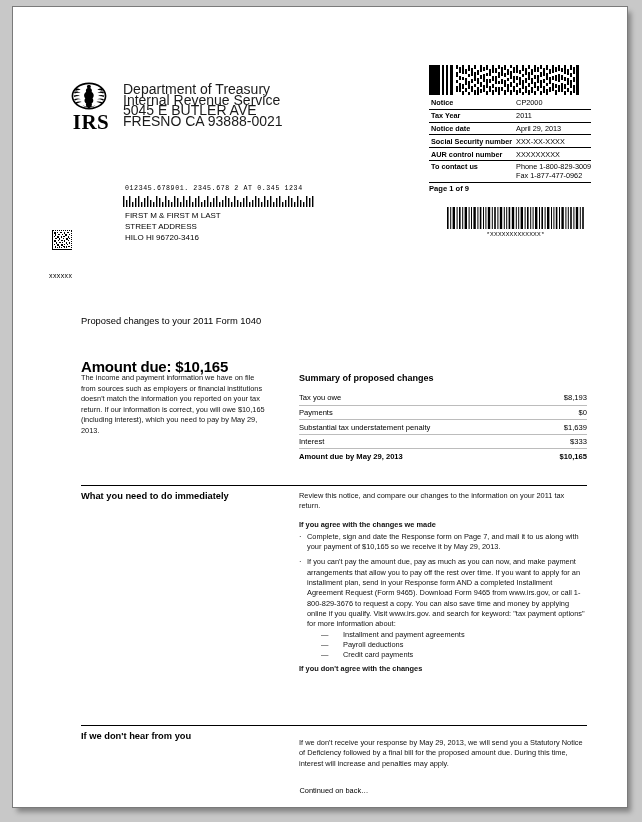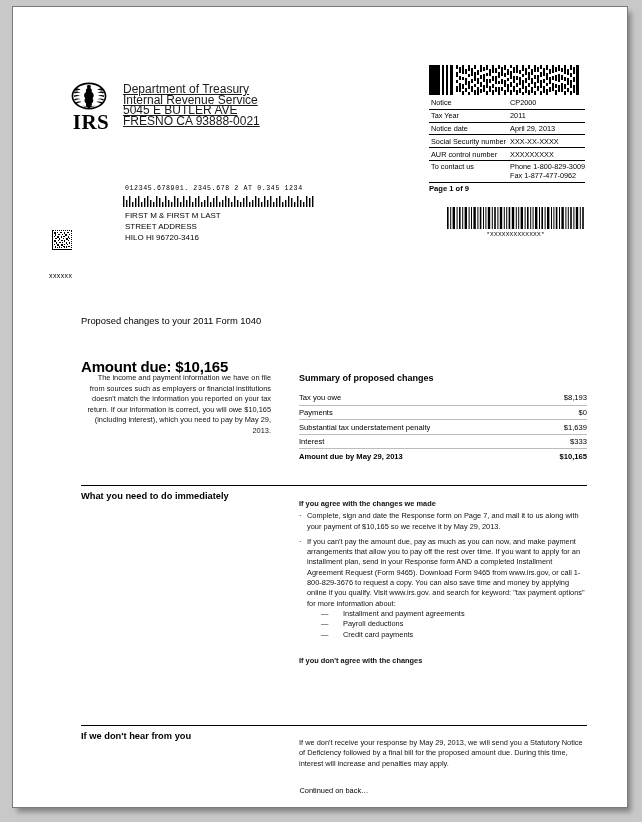--- a/index.html
+++ b/index.html
@@ -55,26 +55,25 @@
   }
   .irs-word {
     font-family: "Liberation Serif", serif;
     font-size: 21px;
     font-weight: bold;
     letter-spacing: 0.5px;
     line-height: 20px;
     margin-top: 1px;
   }
   .irs-addr {
-    font-size: 12px;
+    font-size: 14px;
     line-height: 10.6px;
     color: #1a1a1a;
     padding-top: 3px;
     white-space: nowrap;
-    text-decoration: underline;
   }
 
   
   .top-barcode {
     position: absolute;
     left: 416px;
     top: 58px;
     width: 150px;
     height: 30px;
   }
@@ -87,21 +86,21 @@
     width: 150px;
     border-collapse: collapse;
     font-size: 7.3px;
   }
   .notice-table td {
     padding: 1.4px 0 1.4px 2px;
     border-bottom: 0.8px solid #000;
     vertical-align: top;
     line-height: 9px;
   }
-  .notice-table td.k { font-weight: normal; width: 86px; white-space: nowrap; }
+  .notice-table td.k { font-weight: bold; width: 86px; white-space: nowrap; }
   .notice-table td.v { font-weight: normal; padding-left: 4px; }
   .notice-table tr.contact td { border-bottom: 0.8px solid #000; }
   .contact-line { white-space: nowrap; }
 
   .page-of {
     position: absolute;
     left: 416px;
     top: 177px;
     font-size: 7.6px;
     font-weight: bold;
@@ -186,21 +185,20 @@
 
   
   .intro-para {
     position: absolute;
     left: 68px;
     top: 366px;
     width: 190px;
     font-size: 7.4px;
     line-height: 10.5px;
     color: #111;
-    text-align: right;
   }
 
   
   .summary-head {
     position: absolute;
     left: 286px;
     top: 366px;
     font-size: 9px;
     font-weight: bold;
   }
@@ -721,20 +719,21 @@
       <tr class="total">
         <td>Amount due by May 29, 2013</td>
         <td class="amt">$10,165</td>
       </tr>
     </tbody>
   </table>
 
   <div class="rule" style="top:478px"></div>
   <div class="sec-label" style="top:484px">What you need to do immediately</div>
   <div class="sec-body" style="top:484px">
+    <p>Review this notice, and compare our changes to the information on your 2011 tax return.</p>
     <p class="b" style="margin-top:8px">If you agree with the changes we made</p>
     <div class="bul" style="margin-top:2px">
       <span class="dot">·</span>
       <span class="txt">Complete, sign and date the Response form on Page  7, and mail it to us along with your payment of  $10,165 so we receive it by May 29, 2013.</span>
     </div>
     <div class="bul" style="margin-top:5px">
       <span class="dot">·</span>
       <span class="txt">If you can't pay the amount due, pay as much as you can now, and make payment arrangements that allow you to pay off the rest over time. If you want to apply for an installment plan, send in your Response form AND a completed Installment Agreement Request (Form 9465). Download Form 9465 from www.irs.gov, or call 1-800-829-3676 to request a copy.  You can also save time and money by applying online if you qualify. Visit www.irs.gov. and search for keyword: "tax payment options" for more information about:</span>
     </div>
     <div class="dash-item">
@@ -742,21 +741,21 @@
       <span>Installment and payment agreements</span>
     </div>
     <div class="dash-item">
       <span class="dsh">—</span>
       <span>Payroll deductions</span>
     </div>
     <div class="dash-item">
       <span class="dsh">—</span>
       <span>Credit card payments</span>
     </div>
-    <p class="b" style="margin-top:16px">If you don't agree with the changes</p>
+    <p class="b" style="margin-top:4px">If you don't agree with the changes</p>
   </div>
 
   <div class="rule" style="top:718px"></div>
   <div class="sec-label" style="top:724px">If we don't hear from you</div>
   <div class="sec-body" style="top:731px">
     <p>If we don't receive your response by May 29, 2013, we will send you a Statutory Notice of Deficiency followed by a final bill for the proposed amount due.  During this time, interest will increase and penalties may apply.</p>
   </div>
 
   <div class="continued">Continued on back…</div>
 

